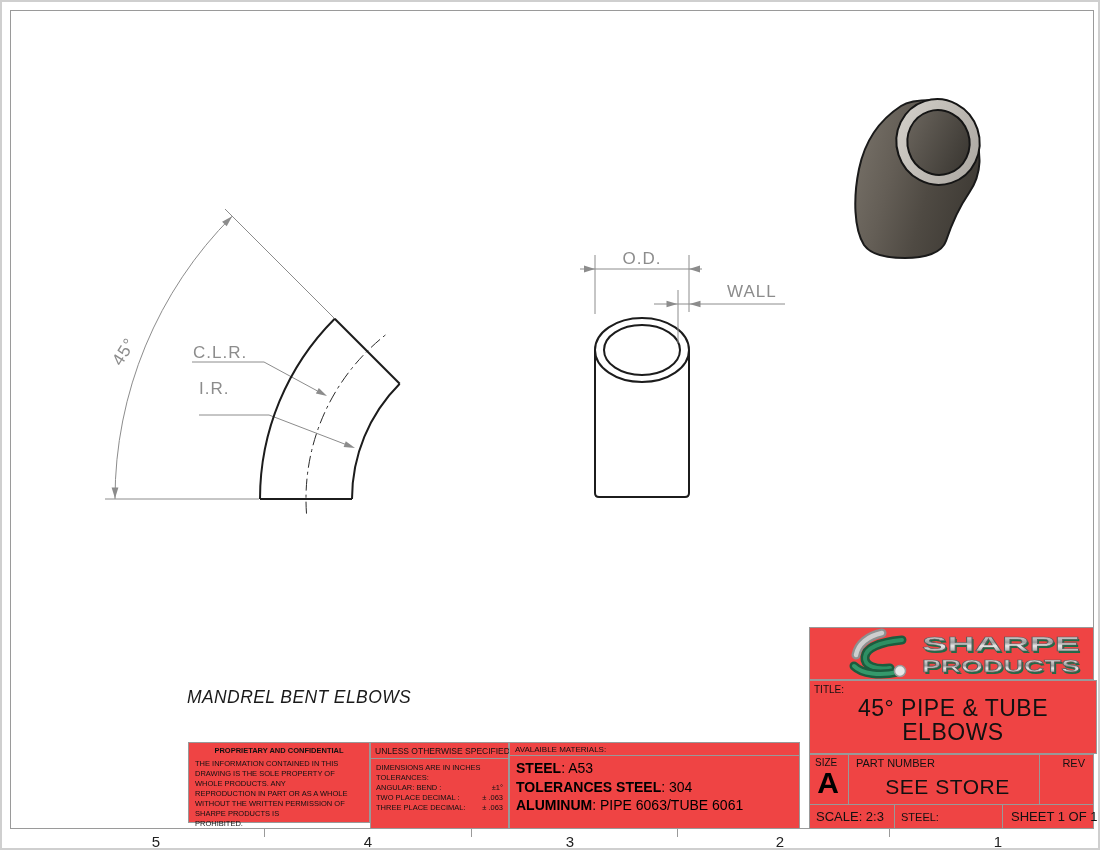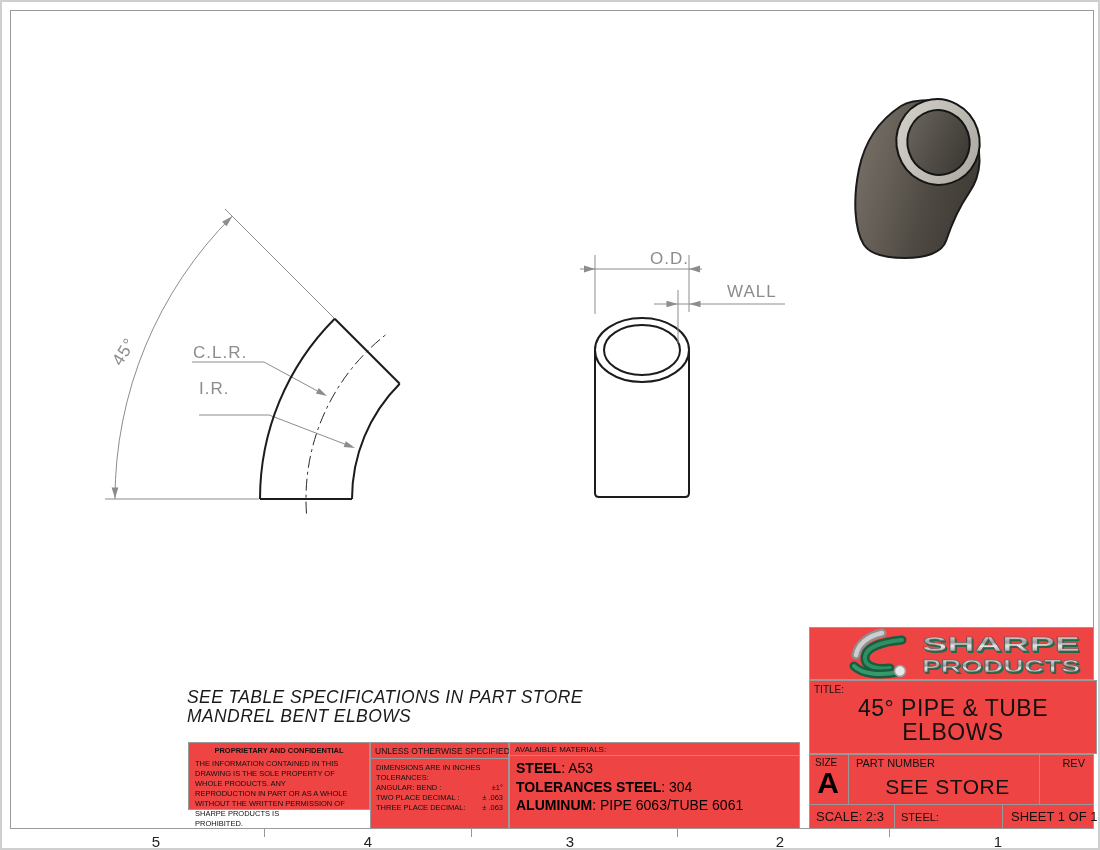--- a/index.html
+++ b/index.html
@@ -114,29 +114,28 @@
                C978,130 962,99 934,98
                C915,97.5 905,100 899,104 Z" fill="url(#bodyGrad)" stroke="#1a1a1a" stroke-width="2" stroke-linejoin="round"></path>
       <ellipse cx="936" cy="140" rx="41.5" ry="43" transform="rotate(-18 936 140)" fill="url(#ringGrad)" stroke="#151515" stroke-width="2"></ellipse>
       <ellipse cx="936.5" cy="140.5" rx="31" ry="32.5" transform="rotate(-18 936.5 140.5)" fill="url(#holeGrad)" stroke="#151515" stroke-width="2"></ellipse>
     </g>
   </svg>
 
   <div class="dimtext" style="left:108px;top:340px;transform:rotate(-58deg);">45°</div>
   <div class="dimtext" style="left:191px;top:341px;">C.L.R.</div>
   <div class="dimtext" style="left:197px;top:377px;">I.R.</div>
-  <div class="dimtext" style="left:593px;top:247px;width:94px;text-align:right;">O.D.</div>
+  <div class="dimtext" style="left:593px;top:247px;width:94px;text-align:center;">O.D.</div>
   <div class="dimtext" style="left:725px;top:280px;">WALL</div>
 
   <div class="note">
-    <div>SEE TABLE SPECIFICATIONS IN PART STORE</div>
     <div>MANDREL BENT ELBOWS</div>
   </div>
 
-  <div class="cell" style="left:186px;top:740px;width:182px;height:68px;">
+  <div class="cell" style="left:186px;top:740px;width:182px;height:81px;">
     <div class="prop-head">PROPRIETARY AND CONFIDENTIAL</div>
     <div class="prop-body">
       <div class="prop-line">THE INFORMATION CONTAINED IN THIS</div>
       <div class="prop-line">DRAWING IS THE SOLE PROPERTY OF</div>
       <div class="prop-line">WHOLE PRODUCTS.  ANY</div>
       <div class="prop-line">REPRODUCTION IN PART OR AS A WHOLE</div>
       <div class="prop-line">WITHOUT THE WRITTEN PERMISSION OF</div>
       <div class="prop-line">SHARPE PRODUCTS IS</div>
       <div class="prop-line">PROHIBITED.</div>
     </div>

